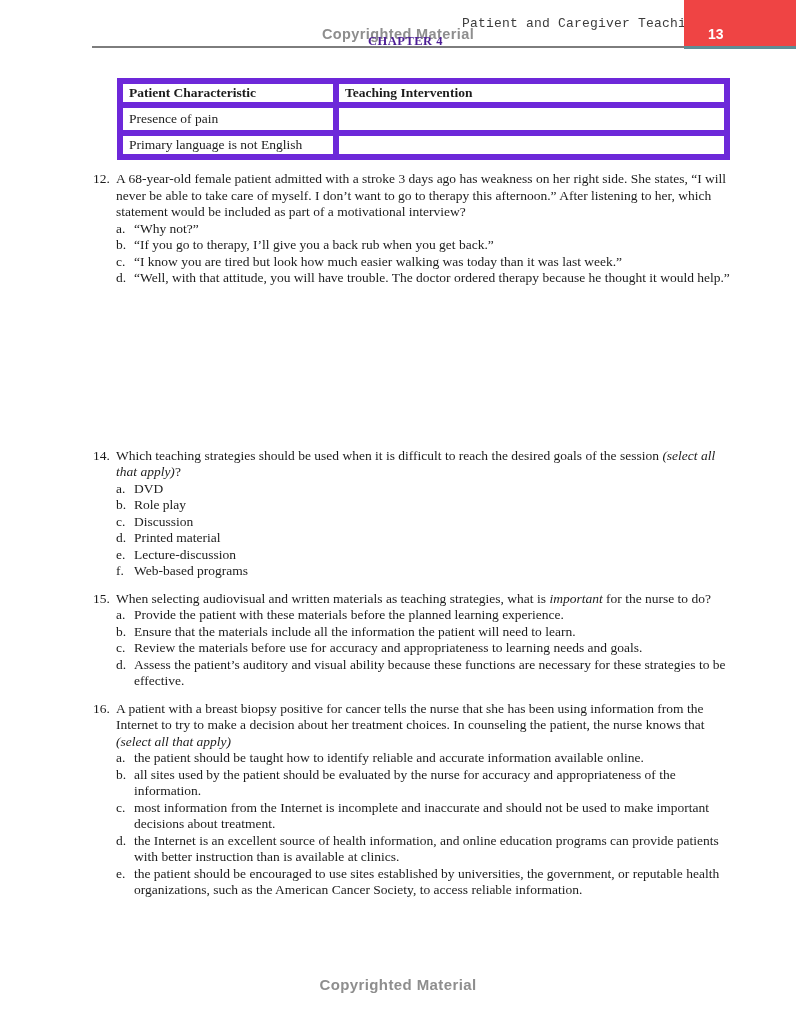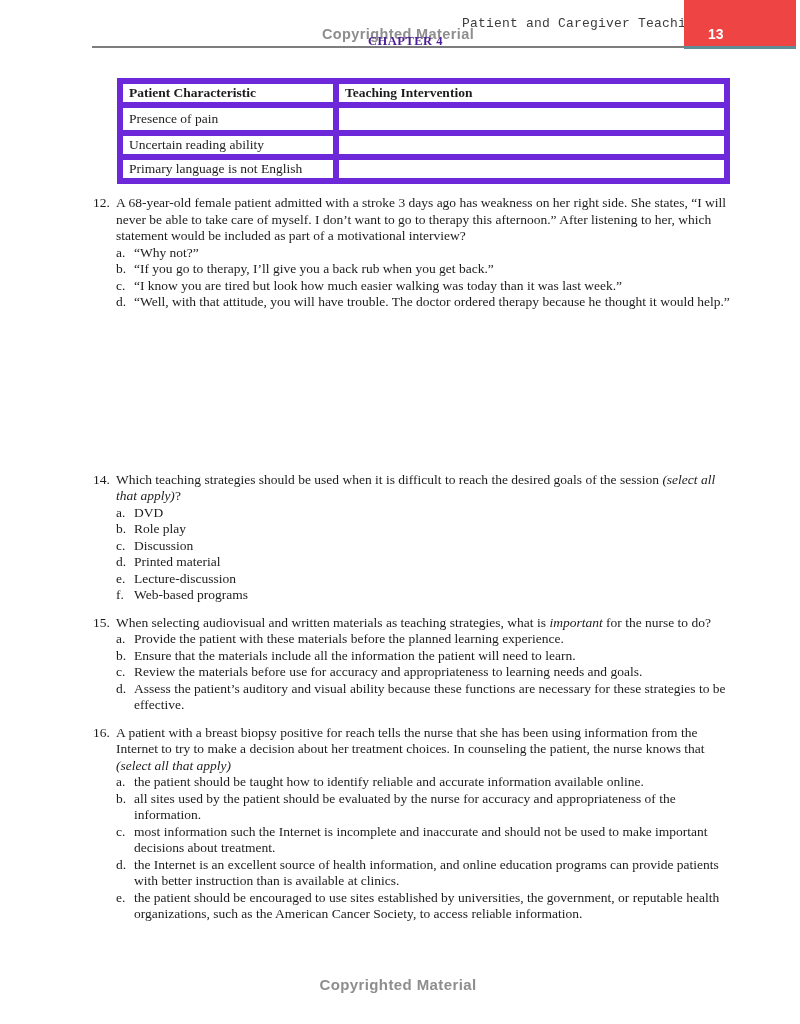--- a/index.html
+++ b/index.html
@@ -108,24 +108,20 @@
       <tbody>
           <tr>
         <th>Patient Characteristic</th>
         <th>Teaching Intervention</th>
       </tr>
       <tr class="row-tall">
         <td>Presence of pain</td>
         <td></td>
       </tr>
       <tr class="row-std">
-        <td>Uncertain reading ability</td>
-        <td></td>
-      </tr>
-      <tr class="row-std">
         <td>Primary language is not English</td>
         <td></td>
       </tr>
     </tbody>
       </table>
 
     <div class="questions">
 
       <div class="question">
         <span class="qnum">12.</span>
@@ -203,32 +199,32 @@
           <div class="option">
               <span class="olet">d.</span>
               <span class="otext">Assess the patient’s auditory and visual ability because these functions are necessary for these strategies to be effective.</span>
             </div>
         </div>
       </div>
 
       <div class="question">
         <span class="qnum">16.</span>
         <div class="qbody">
-          <div class="stem"><span>A patient with a breast biopsy positive for reach tells the nurse that she has been using information from the Internet to try to make a decision about her treatment choices. In counseling the patient, the nurse knows that </span><i>(select all that apply)</i><span></span></div>
+          <div class="stem"><span>A patient with a breast biopsy positive for cancer tells the nurse that she has been using information from the Internet to try to make a decision about her treatment choices. In counseling the patient, the nurse knows that </span><i>(select all that apply)</i><span></span></div>
           <div class="option">
               <span class="olet">a.</span>
               <span class="otext">the patient should be taught how to identify reliable and accurate information available online.</span>
             </div>
           <div class="option">
               <span class="olet">b.</span>
               <span class="otext">all sites used by the patient should be evaluated by the nurse for accuracy and appropriateness of the information.</span>
             </div>
           <div class="option">
               <span class="olet">c.</span>
-              <span class="otext">most information such the Internet is incomplete and inaccurate and should not be used to make important decisions about treatment.</span>
+              <span class="otext">most information from the Internet is incomplete and inaccurate and should not be used to make important decisions about treatment.</span>
             </div>
           <div class="option">
               <span class="olet">d.</span>
               <span class="otext">the Internet is an excellent source of health information, and online education programs can provide patients with better instruction than is available at clinics.</span>
             </div>
           <div class="option">
               <span class="olet">e.</span>
               <span class="otext">the patient should be encouraged to use sites established by universities, the government, or reputable health organizations, such as the American Cancer Society, to access reliable information.</span>
             </div>
         </div>

